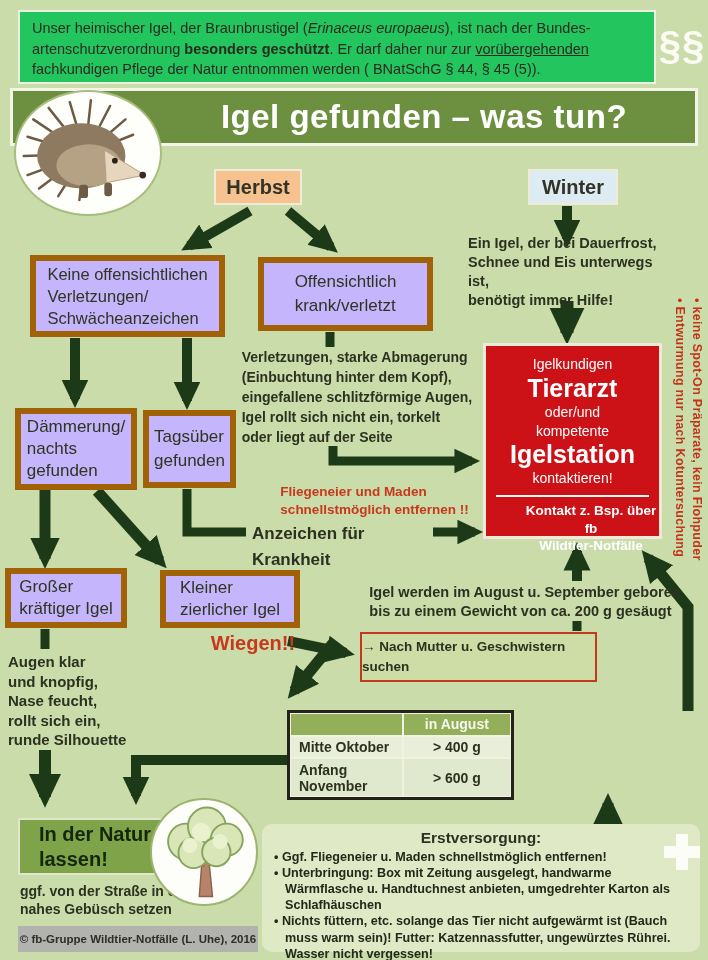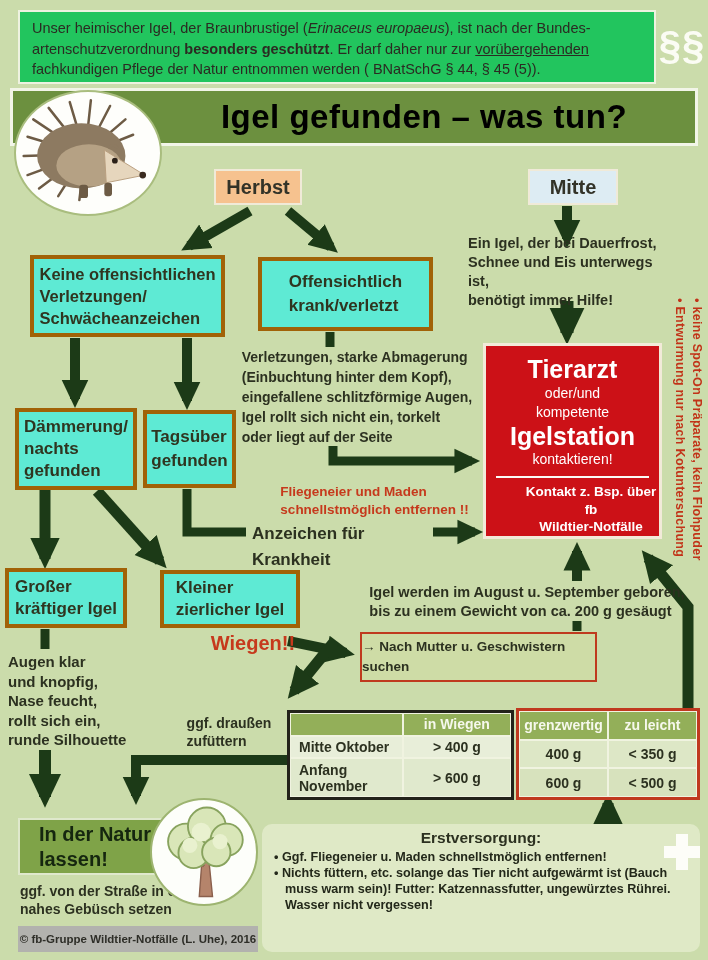--- a/index.html
+++ b/index.html
@@ -15,31 +15,31 @@
          padding:6px 12px;font-size:14.5px;line-height:1.42;color:#2b2b22;}
   .legal .it{font-style:italic;}
   .legal .bd{font-weight:bold;}
   .legal .ul{text-decoration:underline;}
   .paras{left:656px;top:16px;width:52px;height:60px;color:#fbfcf4;font-size:40px;font-weight:bold;
          letter-spacing:1px;text-align:center;line-height:58px;}
 
   
   .banner{left:10px;top:88px;width:688px;height:58px;background:#6c903f;border:3px solid #f2f5e8;}
   .banner .t{position:absolute;left:150px;right:10px;top:0;bottom:0;display:flex;align-items:center;
-             justify-content:center;color:#000000;font-size:33px;font-weight:600;letter-spacing:.5px;}
+             justify-content:center;color:#ffffff;font-size:33px;font-weight:600;letter-spacing:.5px;}
   .hedgehog{left:14px;top:90px;width:148px;height:126px;background:#fefefb;border:2px solid #a9bd7e;
             border-radius:50%;z-index:4;overflow:hidden;}
 
   
   .chip{height:36px;font-size:20px;font-weight:600;color:#333328;border:2px solid #f0ead8;}
   .herbst{left:214px;top:169px;width:88px;background:#f6c28f;}
   .winter{left:528px;top:169px;width:90px;background:#ddecf3;}
 
   
-  .fbox{background:#5eead4;border:4px solid #a16207;font-weight:700;color:#2f3520;}
+  .fbox{background:#c4b5fd;border:6px solid #a16207;font-weight:400;color:#2f3520;}
   .b-nosigns{left:30px;top:255px;width:195px;height:82px;font-size:16.5px;line-height:1.35;}
   .b-sick{left:258px;top:257px;width:175px;height:74px;font-size:17px;line-height:1.4;}
   .b-night{left:15px;top:408px;width:122px;height:82px;font-size:17px;line-height:1.3;}
   .b-day{left:143px;top:410px;width:93px;height:78px;font-size:17px;line-height:1.4;}
   .b-big{left:5px;top:568px;width:122px;height:60px;font-size:17px;line-height:1.3;}
   .b-small{left:160px;top:570px;width:140px;height:58px;font-size:17px;line-height:1.3;}
 
   .winter-note{left:468px;top:243px;width:205px;height:58px;font-weight:bold;font-size:14.5px;line-height:1.3;}
   .symptoms{left:232px;top:348px;width:250px;height:100px;font-weight:600;font-size:14px;line-height:1.42;}
   .flywarn{left:272px;top:484px;width:205px;height:34px;color:#c6391c;font-weight:bold;font-size:13.5px;line-height:1.3;}
@@ -161,21 +161,21 @@
       <polygon points="92,60 134,86 94,94" fill="#e6d6bd" stroke="#b89e7e" stroke-width="1"></polygon>
       <circle cx="103" cy="71" r="3" fill="#2a2018"></circle>
       <circle cx="132" cy="86" r="3.5" fill="#3a2b20"></circle>
       <path d="M96,58 q6,-6 10,0" fill="none" stroke="#8d7a61" stroke-width="3"></path>
       <rect x="66" y="96" width="9" height="14" rx="3" fill="#6d5b45"></rect>
       <rect x="92" y="94" width="8" height="14" rx="3" fill="#6d5b45"></rect>
     </svg>
   </div>
 
   <div class="abs chip herbst ctr z">Herbst</div>
-  <div class="abs chip winter ctr z">Mitte</div>
+  <div class="abs chip winter ctr z">Winter</div>
 
   <div class="abs fbox b-nosigns ctr pre z">Keine offensichtlichen
 Verletzungen/
 Schwächeanzeichen</div>
   <div class="abs fbox b-sick ctr pre z">Offensichtlich
 krank/verletzt</div>
   <div class="abs symptoms ctr pre z">Verletzungen, starke Abmagerung
 (Einbuchtung hinter dem Kopf),
 eingefallene schlitzförmige Augen,
 Igel rollt sich nicht ein, torkelt
@@ -191,28 +191,27 @@
   <div class="abs fbox b-big ctr pre z">Großer
 kräftiger Igel</div>
   <div class="abs fbox b-small ctr pre z">Kleiner
 zierlicher Igel</div>
   <div class="abs weigh ctr z">Wiegen!!</div>
   <div class="abs signs pre z">Augen klar
 und knopfig,
 Nase feucht,
 rollt sich ein,
 runde Silhouette</div>
-  <div class="abs feed ctr pre z">ggf. draußen
-zufüttern</div>
 
   <div class="abs winter-note ctr pre z">Ein Igel, der bei Dauerfrost,
 Schnee und Eis unterwegs ist,
 benötigt immer Hilfe!</div>
 
   <div class="abs vet z">
+    <div class="s">Igelkundigen</div>
     <div class="big">Tierarzt</div>
     <div class="s">oder/und</div>
     <div class="s">kompetente</div>
     <div class="big">Igelstation</div>
     <div class="s">kontaktieren!</div>
     <hr>
     <div class="contact pre">Kontakt z. Bsp. über fb
 Wildtier-Notfälle</div>
   </div>
 
@@ -224,35 +223,27 @@
   <div class="abs birth ctr pre z">Igel werden im August u. September geboren,
 bis zu einem Gewicht von ca. 200 g  gesäugt</div>
   <div class="abs orphan ctr z">
     <div>
       <div>→ Nach Mutter u. Geschwistern suchen</div>
     </div>
   </div>
 
   <div class="abs wt wt-left">
     <div class="th"></div>
-    <div class="th">in Wiegen</div>
+    <div class="th">in August</div>
     <div class="lbl r1">Mitte Oktober</div>
     <div class="val r1">&gt; 400 g</div>
     <div class="lbl r2">Anfang November</div>
     <div class="val r2">&gt; 600 g</div>
   </div>
 
-  <div class="abs wt wt-right">
-    <div class="th">grenzwertig</div>
-    <div class="th">zu leicht</div>
-    <div class="val r1">400 g</div>
-    <div class="val r1">&lt; 350 g</div>
-    <div class="val r2">600 g</div>
-    <div class="val r2">&lt; 500 g</div>
-  </div>
 
   <div class="abs nature ctr pre z">In der Natur
 lassen!</div>
   <div class="abs tree">
     <svg viewBox="0 0 110 110" width="104" height="104">
       <path d="M50,102 L53,62 L60,62 L64,102 Z" fill="#b5846b" stroke="#8a5f4c" stroke-width="1.5"></path>
       <path d="M55,70 L40,56 M58,66 L72,52" stroke="#8a5f4c" stroke-width="3" fill="none"></path>
       <g fill="#d9e6b8" stroke="#88a35e" stroke-width="2">
         <circle cx="36" cy="44" r="19"></circle>
           <circle cx="58" cy="28" r="20"></circle>
@@ -267,20 +258,21 @@
       </g>
     </svg>
   </div>
   <div class="abs bush pre z">ggf. von der Straße in ein
 nahes Gebüsch setzen</div>
   <div class="abs footerbar ctr z">© fb-Gruppe Wildtier-Notfälle (L. Uhe), 2016</div>
 
   <div class="abs firstaid">
     <div class="fa-title">Erstversorgung:</div>
     <div class="fa-li">• Ggf. Fliegeneier u. Maden schnellstmöglich entfernen!</div>
+    <div class="fa-li">• Unterbringung: Box mit Zeitung ausgelegt, handwarme Wärmflasche u. Handtuchnest anbieten, umgedrehter Karton als Schlafhäuschen</div>
     <div class="fa-li">• Nichts füttern, etc. solange das Tier nicht aufgewärmt ist (Bauch muss warm sein)! Futter: Katzennassfutter, ungewürztes Rührei. Wasser nicht vergessen!</div>
 
   </div>
   <div class="abs plus">
     <svg viewBox="0 0 36 36" width="36" height="36">
       <rect x="12" y="0" width="12" height="36" fill="#fdfdf8"></rect>
       <rect x="0" y="12" width="36" height="12" fill="#fdfdf8"></rect>
     </svg>
   </div>
 

